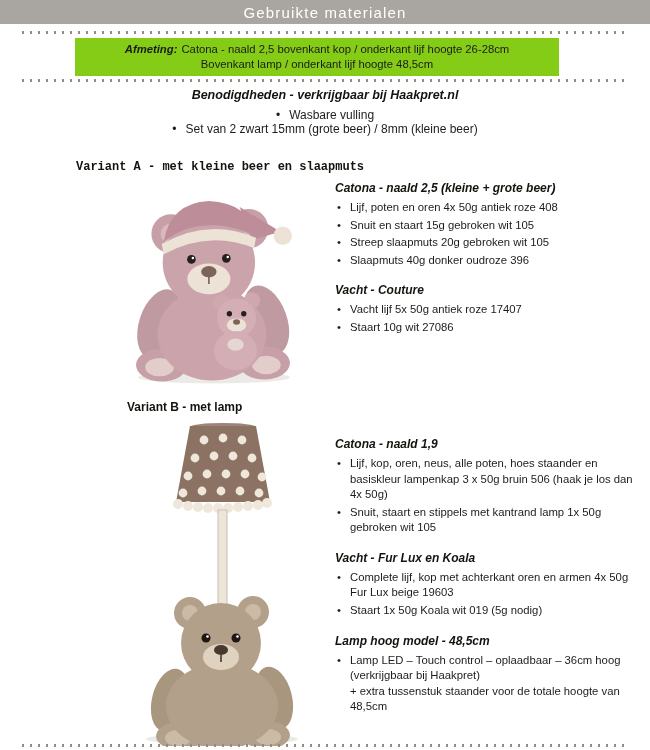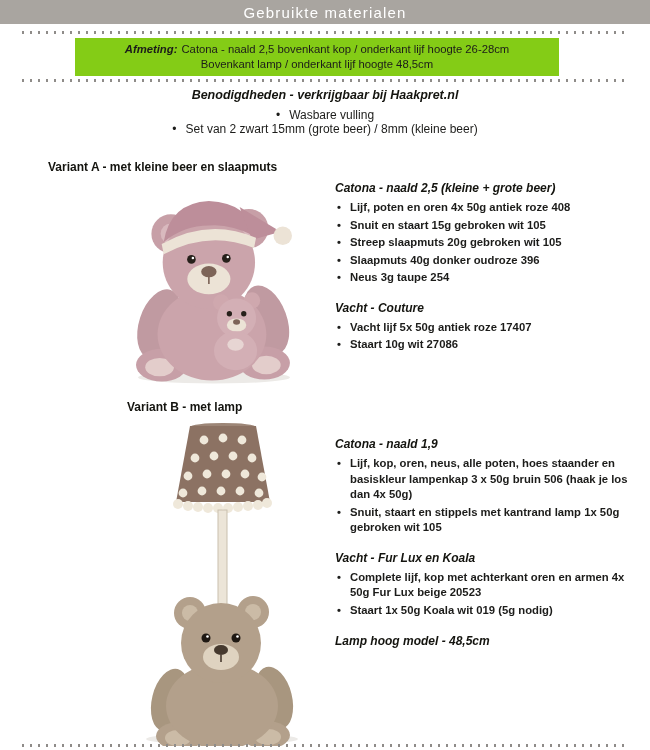--- a/index.html
+++ b/index.html
@@ -43,36 +43,36 @@
 
   
   .benodigdheden { position: absolute; top: 88px; left: 0; right: 0; text-align: center; }
   .ben-title { font-weight: bold; font-style: italic; font-size: 12.5px; color: #14140f; }
   .ben-list { list-style: none; margin-top: 6px; }
   .ben-list li { font-size: 12px; }
   .ben-list li::before { content: "•"; margin-right: 9px; }
 
   
   .variant-title { position: absolute; font-weight: bold; font-size: 12px; color: #14140f; }
-  .variant-a-title { top: 160px; left: 48px; }
+  .variant-a-title { top: 160px; left: 76px; font-family: Liberation Mono, monospace; }
   .variant-b-title { top: 400px; left: 127px; }
 
   
   .photo { position: absolute; }
   .photo-a { top: 180px; left: 96px; width: 236px; height: 206px; }
   .photo-b { top: 416px; left: 110px; width: 225px; height: 330px; }
   .photo svg { width: 100%; height: 100%; display: block; }
 
   
   .mat-col { position: absolute; left: 335px; }
   .mat-col-a { top: 181px; width: 295px; }
   .mat-col-b { top: 437px; width: 302px; }
   .mat-heading { font-weight: bold; font-style: italic; font-size: 12px; color: #14140f; margin-bottom: 5px; }
   .mat-section + .mat-section { margin-top: 15px; }
-  .mat-list { list-style: none; font-weight: bold; }
+  .mat-list { list-style: none; }
   .mat-list li {
     position: relative; padding-left: 15px;
     font-size: 11.3px; line-height: 1.38; margin-bottom: 2px;
     white-space: pre-line;
   }
   .mat-list li::before { content: "•"; position: absolute; left: 2px; top: 0; }
 </style>
 </head>
 <body>
 
@@ -151,21 +151,20 @@
   </div>
 
   <div class="mat-col mat-col-a">
     <div class="mat-section">
       <div class="mat-heading">Catona -  naald 2,5 (kleine + grote beer)</div>
       <ul class="mat-list">
         <li>Lijf, poten en oren 4x 50g antiek roze 408</li>
         <li>Snuit en staart 15g gebroken wit 105</li>
         <li>Streep slaapmuts 20g gebroken wit 105</li>
         <li>Slaapmuts 40g donker oudroze 396</li>
-        <li>Neus 3g taupe 254</li>
       </ul>
     </div>
     <div class="mat-section">
       <div class="mat-heading">Vacht - Couture</div>
       <ul class="mat-list">
         <li>Vacht lijf 5x 50g antiek roze 17407</li>
         <li>Staart 10g wit 27086</li>
       </ul>
     </div>
   </div>
@@ -247,24 +246,28 @@
     <div class="mat-section">
       <div class="mat-heading">Catona -  naald 1,9</div>
       <ul class="mat-list">
         <li>Lijf, kop, oren, neus, alle poten, hoes staander en basiskleur lampenkap 3 x 50g bruin 506 (haak je los dan 4x 50g)</li>
         <li>Snuit, staart en stippels met kantrand lamp 1x 50g gebroken wit 105</li>
       </ul>
     </div>
     <div class="mat-section">
       <div class="mat-heading">Vacht - Fur Lux en Koala</div>
       <ul class="mat-list">
-        <li>Complete  lijf, kop met achterkant oren en armen 4x 50g Fur Lux beige 20523</li>
+        <li>Complete  lijf, kop met achterkant oren en armen 4x 50g Fur Lux beige 19603</li>
         <li>Staart 1x 50g Koala wit 019 (5g nodig)</li>
       </ul>
     </div>
     <div class="mat-section">
       <div class="mat-heading">Lamp hoog model - 48,5cm</div>
+      <ul class="mat-list">
+        <li>Lamp LED – Touch control – oplaadbaar – 36cm hoog (verkrijgbaar bij Haakpret)
++ extra tussenstuk staander voor de totale hoogte van 48,5cm</li>
+      </ul>
     </div>
   </div>
 
   <div class="dotted dotted-bottom"></div>
 
 </div>
 
 </body></html>

